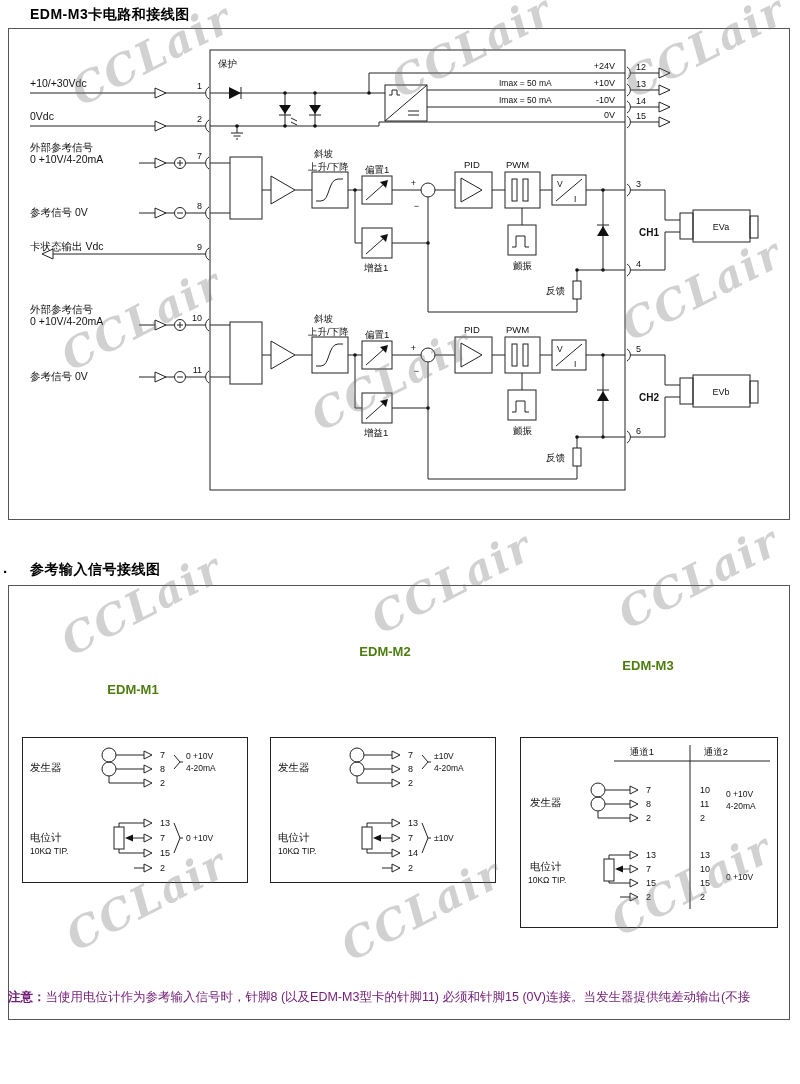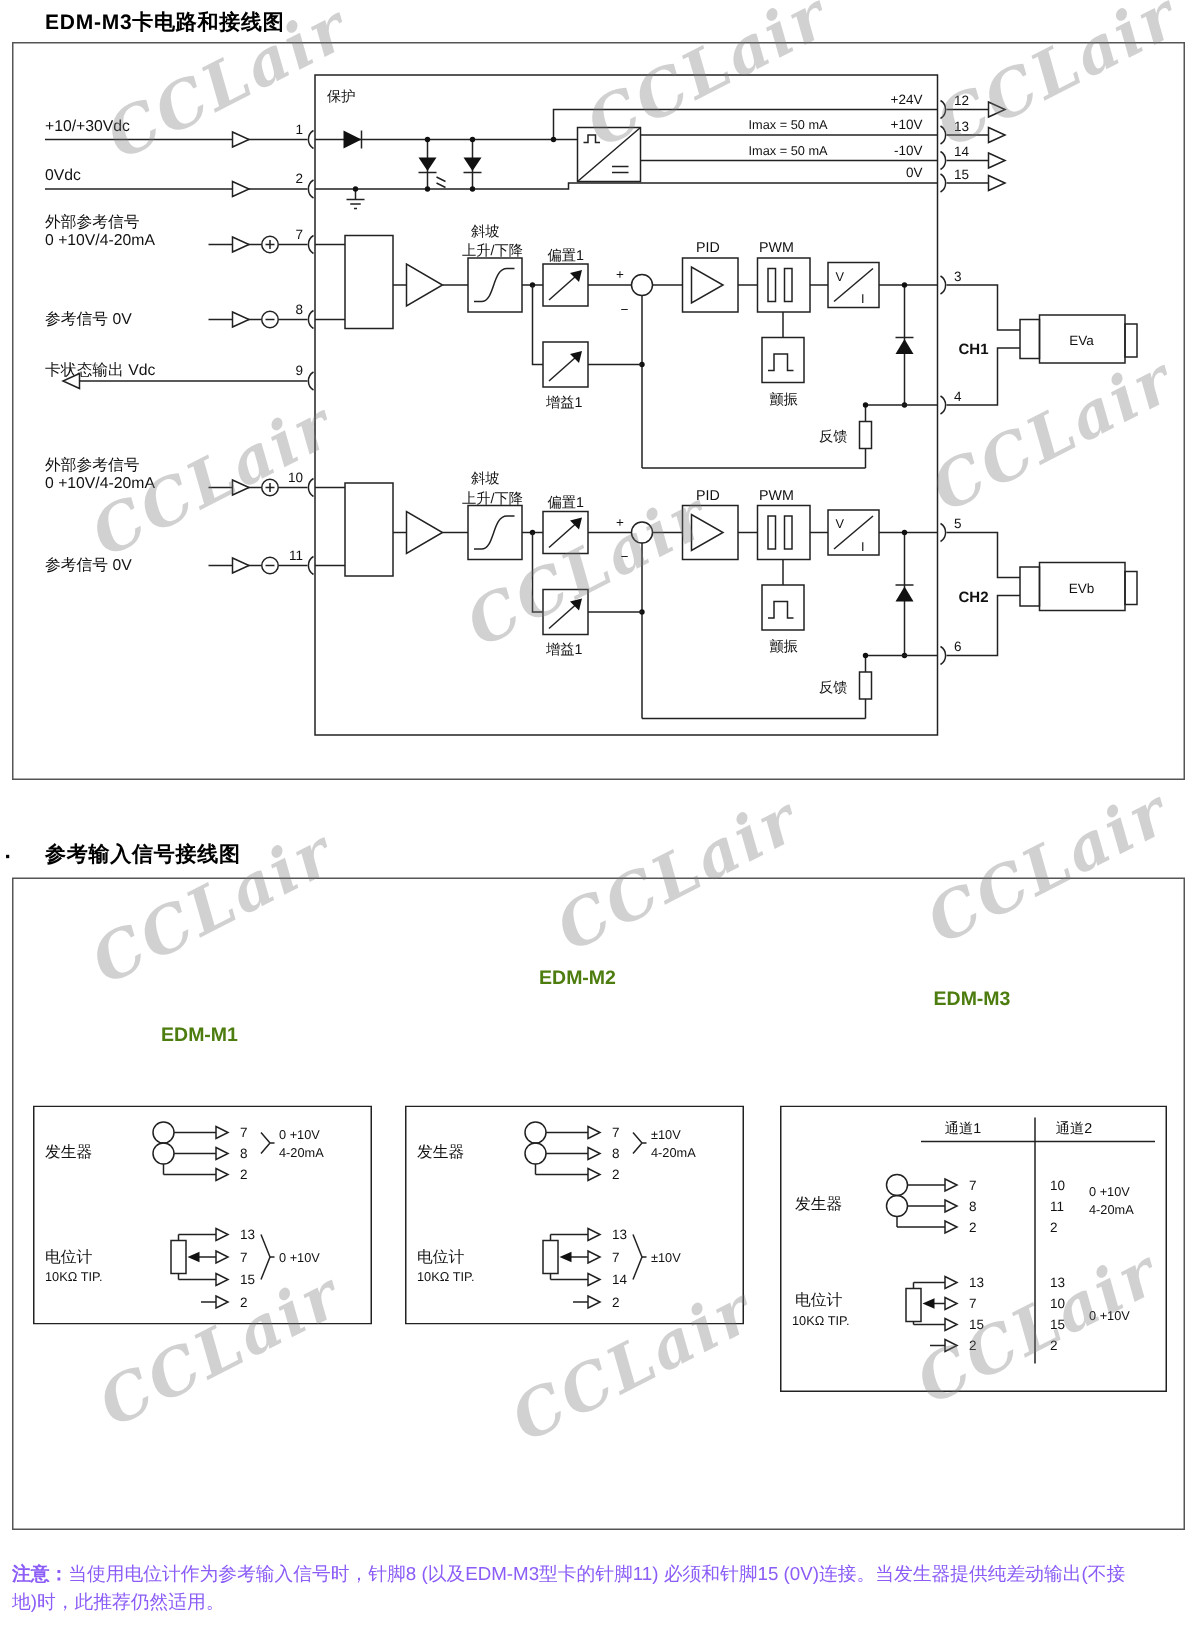--- a/index.html
+++ b/index.html
@@ -15,21 +15,21 @@
   .diag text{fill:#111;stroke:none;font-family:"Liberation Sans",sans-serif;font-size:9.5px;}
   .diag path,.diag rect,.diag circle{fill:none;stroke:#222;stroke-width:1;}
   .diag .f{fill:#111;stroke:none;}
   .diag .w{fill:#fff;stroke:#222;stroke-width:1;}
   .diag .dot{fill:#111;stroke:none;}
   .diag .s85{font-size:8.5px;}
   .diag .s9{font-size:9px;}
   .diag .s105{font-size:10.5px;}
   .diag .s10{font-size:10px;}
   .diag .b{font-weight:bold;}
-  .note{position:absolute;left:8px;top:1040px;width:786px;font-size:12.5px;line-height:1.5;color:#8b5cf6;white-space:nowrap;}
+  .note{position:absolute;left:8px;top:988px;width:786px;font-size:12.5px;line-height:1.5;color:#701a75;white-space:nowrap;}
   .bullet{position:absolute;left:3px;top:563px;font-size:15px;font-weight:bold;color:#000;}
 </style>
 </head>
 <body>
 
 <div id="page">
 
   <div class="wm" style="left:65px;top:30px">CCLair</div>
   <div class="wm" style="left:385px;top:22px">CCLair</div>
   <div class="wm" style="left:618px;top:22px">CCLair</div>
@@ -427,16 +427,15 @@
       <text x="180" y="121" class="s9">13</text>
       <text x="180" y="135" class="s9">10</text>
       <text x="180" y="149" class="s9">15</text>
       <text x="180" y="163" class="s9">2</text>
       <text x="206" y="143" class="s85">0 +10V</text>
     </g>
   </svg>
 
   <div class="note">
     <div><b>注意：</b><span>当使用电位计作为参考输入信号时，针脚8 (以及EDM-M3型卡的针脚11) 必须和针脚15 (0V)连接。当发生器提供纯差动输出(不接</span></div>
-    <div>地)时，此推荐仍然适用。</div>
   </div>
 
 </div>
 
 </body></html>

